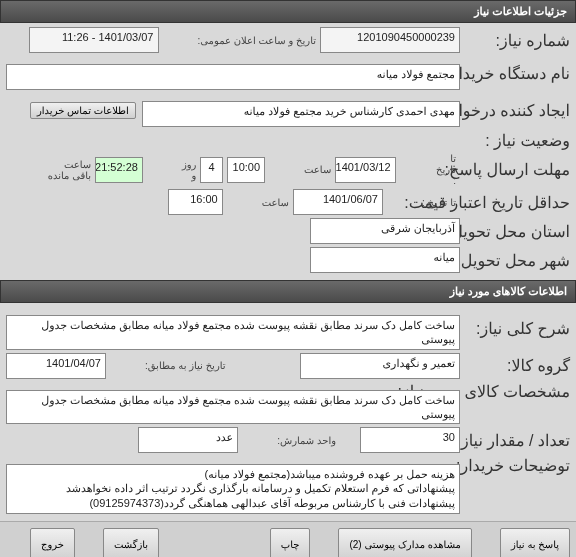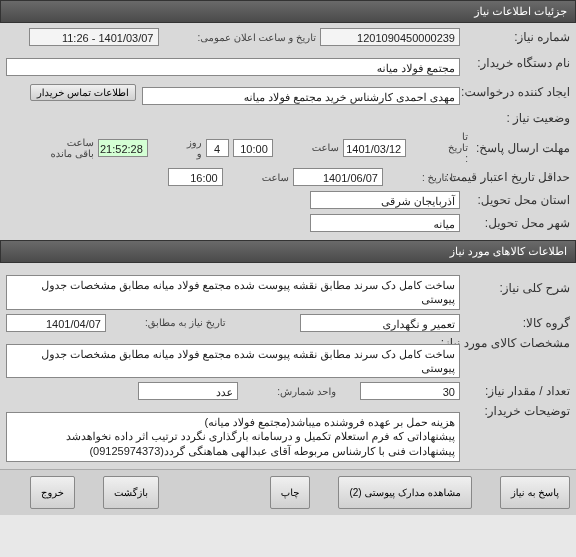--- a/index.html
+++ b/index.html
@@ -7,46 +7,46 @@
     font-family: Tahoma, Arial, sans-serif;
     font-size: 11px;
     background: #e8e8e8;
     direction: rtl;
     width: 576px;
   }
   .section-header {
     background: linear-gradient(#6a6a6a, #4a4a4a);
     color: #fff;
     padding: 4px 8px;
-    font-weight: normal;
+    font-weight: bold;
     border: 1px solid #333;
   }
   .form-body {
     background: #d9d9d9;
     padding: 4px 6px;
   }
   .row {
     display: flex;
     align-items: center;
     margin-bottom: 3px;
     min-height: 20px;
   }
   .label {
     color: #333;
     padding-left: 4px;
     white-space: nowrap;
-    font-size: 12px;
+    font-size: 16px;
   }
   .label-w { width: 110px; text-align: right; }
   .field {
     background: #fff;
     border: 1px solid #888;
     padding: 2px 4px;
     font-size: 11px;
-    height: 18px;
+    height: 26px;
     line-height: 14px;
     color: #222;
     overflow: hidden;
   }
   .field-ro { background: #f4f4f4; }
   .field-green { background: #d4ffd4; }
   .field-multiline {
     height: auto;
     min-height: 30px;
     line-height: 1.3;

